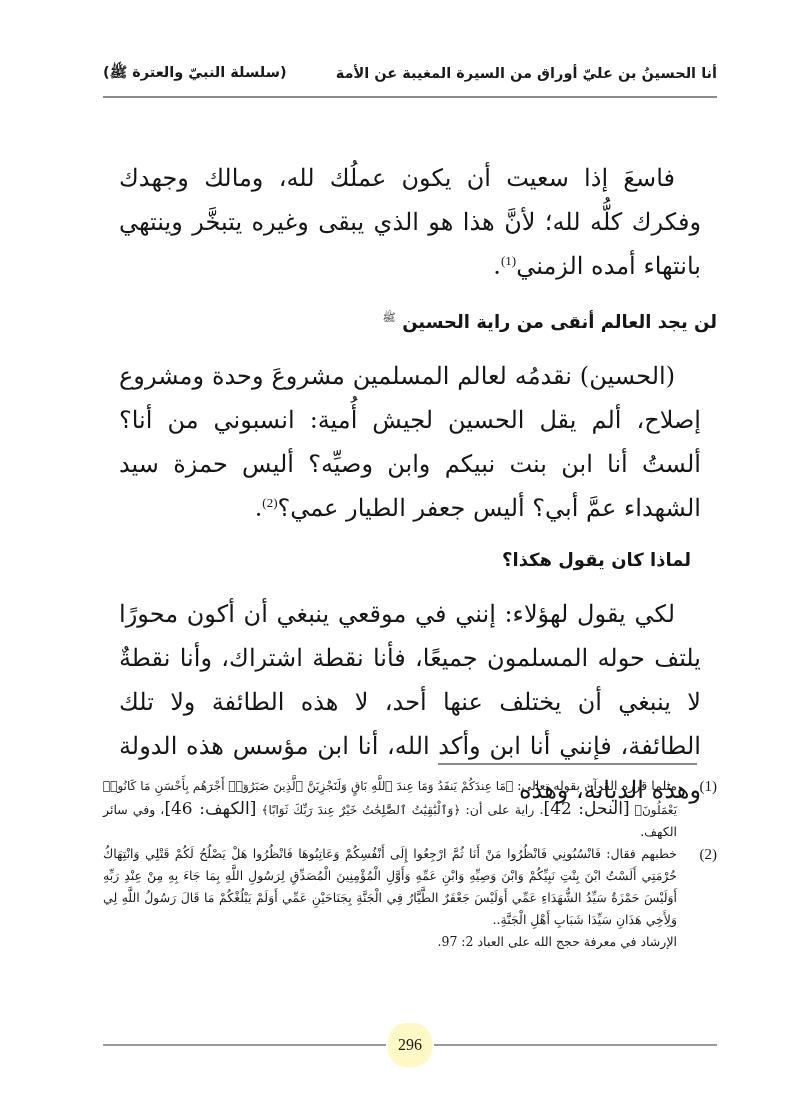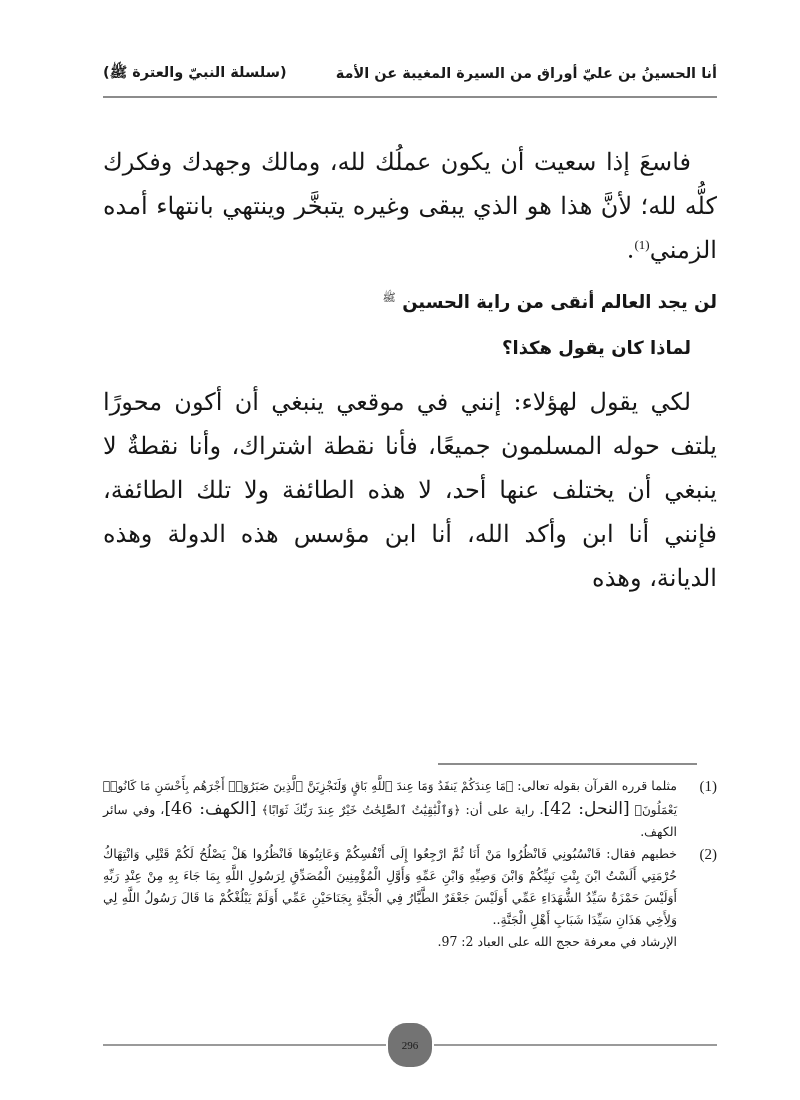--- a/index.html
+++ b/index.html
@@ -14,21 +14,21 @@
     .header-rule {
       position: absolute; top: 96px; left: 103px; width: 614px; height: 2px;
       background: #8c8c8c;
     }
 
     .body-text {
       position: absolute; top: 140px; left: 103px; width: 614px;
       direction: rtl; text-align: justify; text-align-last: right;
       font-family: "DejaVu Serif", serif; font-size: 24px; line-height: 44px; color: #161616;
     }
-    .body-text p { margin: 0; }
+    .body-text p { margin: 16px; }
     .body-text p.indent { text-indent: 26px; }
     .body-text .heading {
       font-family: "DejaVu Sans", sans-serif; font-weight: bold; font-size: 18px;
       line-height: 28px; margin: 12px 0 18px 0; text-indent: 0;
     }
     .body-text .heading.indented { padding-right: 26px; }
     .body-text .heading + p { margin-top: 0; }
     .fnref { font-size: 13px; vertical-align: super; line-height: 0; font-family: "Liberation Serif", serif; }
     .honorific { font-size: 11px; font-weight: normal; vertical-align: super; }
 
@@ -45,23 +45,23 @@
     .quran { font-size: 12px; color: #222; }
     .cite { font-size: 17px; }
 
     .page-footer {
       position: absolute; top: 1025px; left: 103px; width: 614px; height: 40px;
       display: flex; align-items: center; justify-content: center;
     }
     .footer-rule { flex: 1; height: 2px; background: #9a9a9a; }
     .page-number-badge {
       width: 44px; height: 44px; margin: 0 2px; border-radius: 42%;
-      background: #737373; display: flex; align-items: center; justify-content: center;
+      background: #fef9c3; display: flex; align-items: center; justify-content: center;
       transform: rotate(0deg);
-      font-family: "Liberation Serif", serif; font-size: 11px; color: #1a1a1a;
+      font-family: "Liberation Serif", serif; font-size: 16px; color: #1a1a1a;
     }
   </style>
 </head>
 <body>
 
 <div class="running-header">
   <span>أنا الحسينُ بن عليّ أوراق من السيرة المغيبة عن الأمة</span>
   <span>(سلسلة النبيّ والعترة ﷺ)</span>
 </div>
 <div class="header-rule"></div>
@@ -69,20 +69,23 @@
 <div class="body-text">
   <p class="indent">
     <span>فاسعَ إذا سعيت أن يكون عملُك لله، ومالك وجهدك وفكرك كلُّه لله؛ لأنَّ هذا هو الذي يبقى وغيره يتبخَّر وينتهي بانتهاء أمده الزمني</span><span class="fnref">(1)</span><span>.</span>
   </p>
 
   <div class="heading">
     <span>لن يجد العالم أنقى من راية الحسين</span>
     <span class="honorific">ﷺ</span>
   </div>
 
+  <p class="indent">
+    <span>(الحسين) نقدمُه لعالم المسلمين مشروعَ وحدة ومشروع إصلاح، ألم يقل الحسين لجيش أُمية: انسبوني من أنا؟ ألستُ أنا ابن بنت نبيكم وابن وصيِّه؟ أليس حمزة سيد الشهداء عمَّ أبي؟ أليس جعفر الطيار عمي؟</span><span class="fnref">(2)</span><span>.</span>
+  </p>
 
   <div class="heading indented">لماذا كان يقول هكذا؟</div>
 
   <p class="indent">لكي يقول لهؤلاء: إنني في موقعي ينبغي أن أكون محورًا يلتف حوله المسلمون جميعًا، فأنا نقطة اشتراك، وأنا نقطةٌ لا ينبغي أن يختلف عنها أحد، لا هذه الطائفة ولا تلك الطائفة، فإنني أنا ابن وأكد الله، أنا ابن مؤسس هذه الدولة وهذه الديانة، وهذه</p>
 </div>
 
 <div class="footnote-rule"></div>
 <div class="footnotes">
   <div class="footnote">
     <span class="fn-num">(1)</span>

